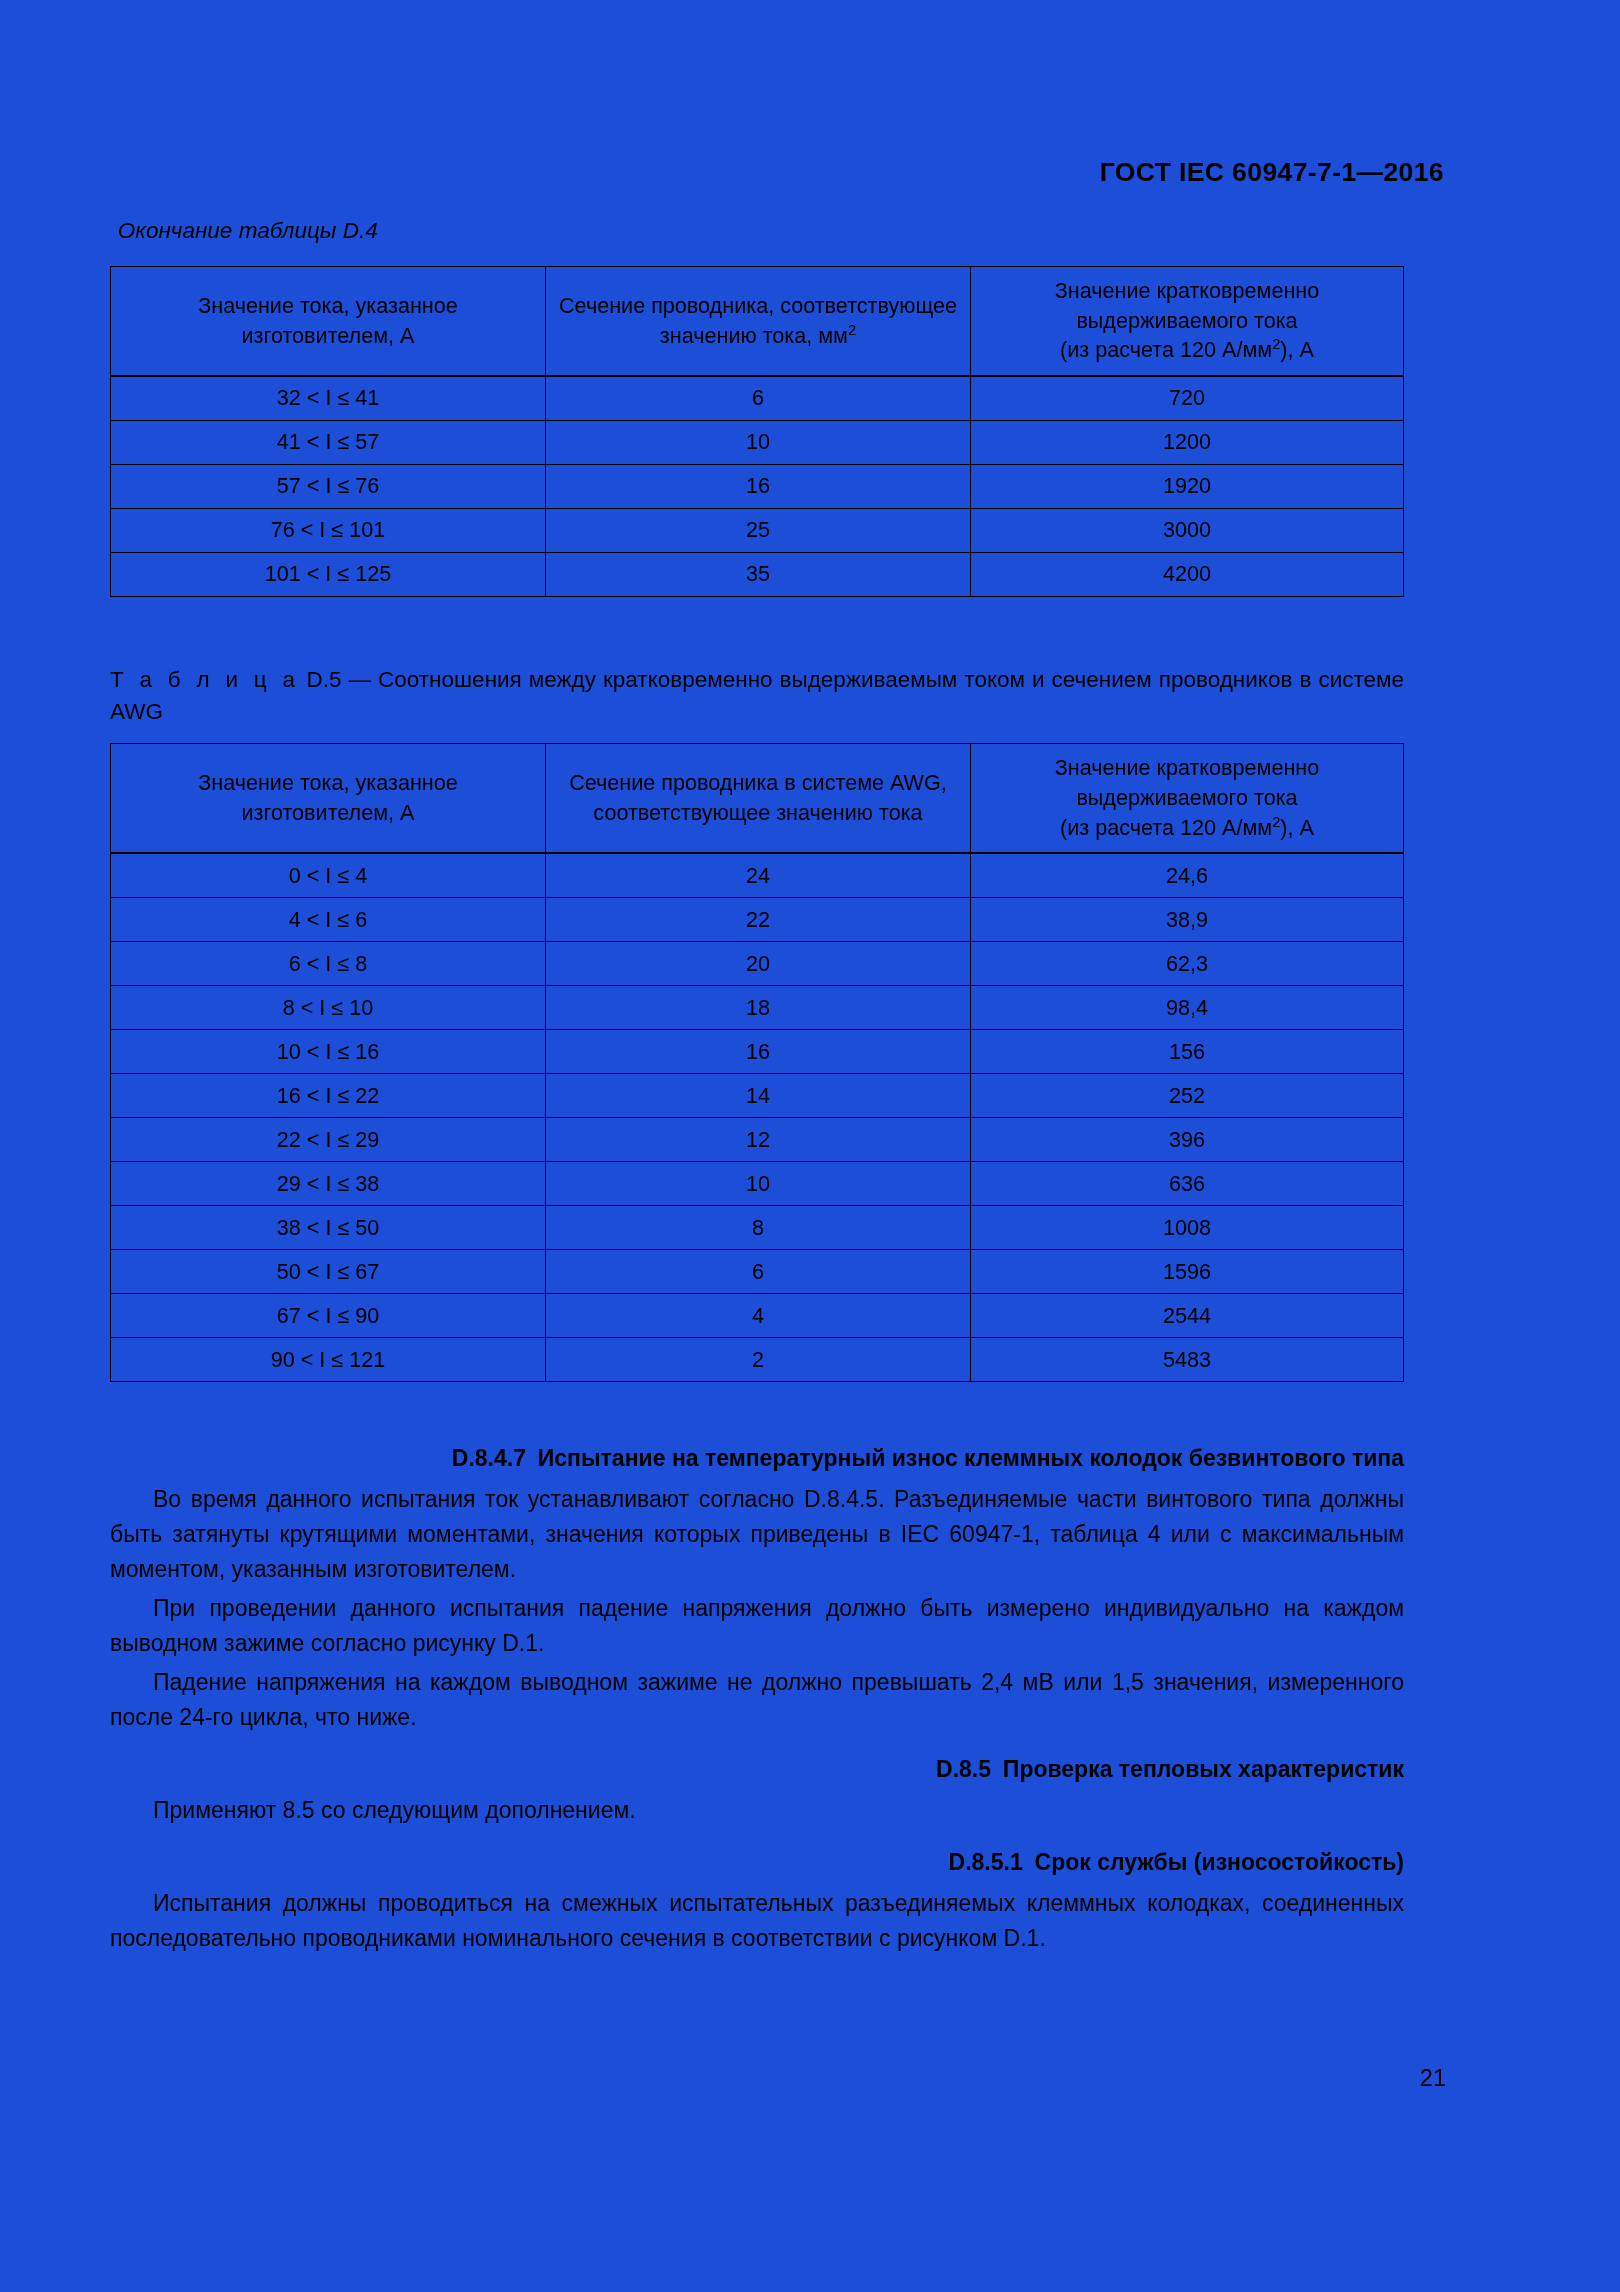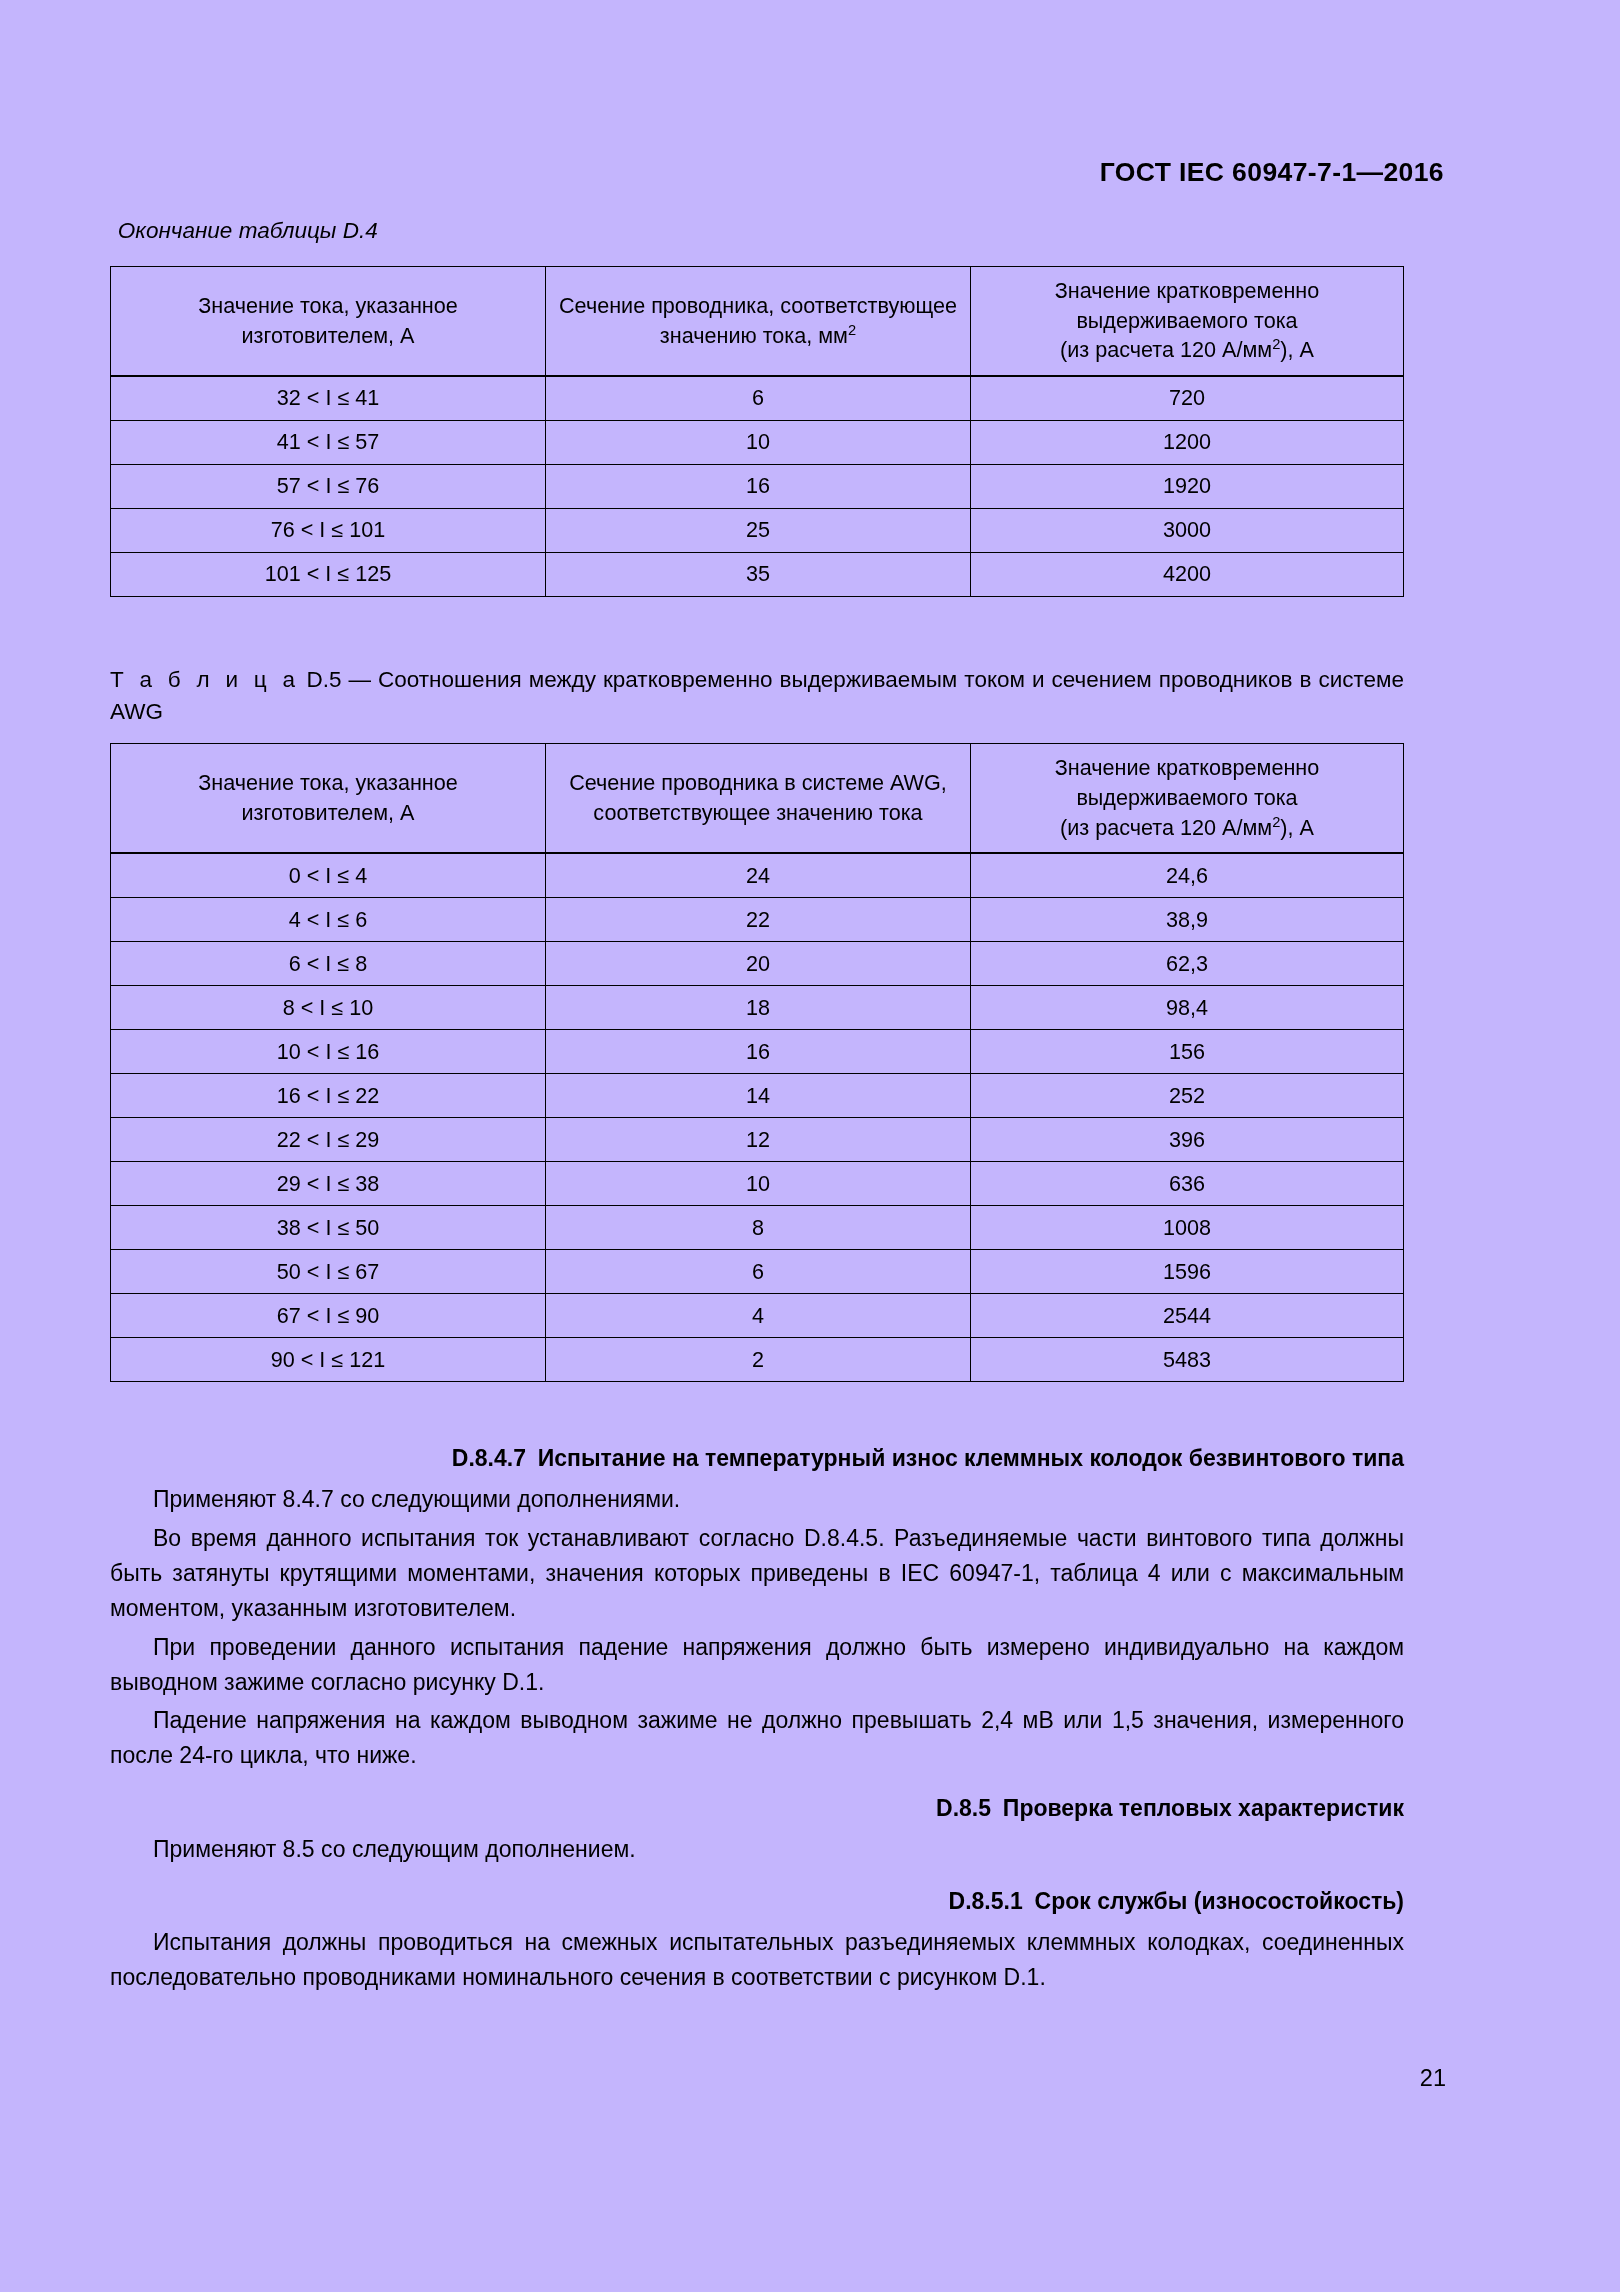--- a/index.html
+++ b/index.html
@@ -4,21 +4,21 @@
 <style>
   html, body {
     margin: 0;
     padding: 0;
     background: #ffffff;
   }
   .page {
     position: relative;
     width: 1620px;
     height: 2293px;
-    background: #c4b5fd;
+    background: #1d4ed8;
     font-family: "Liberation Sans", sans-serif;
     color: #000000;
     box-sizing: border-box;
     overflow: hidden;
   }
 
   
   .doc-header {
     position: absolute;
     top: 157px;
@@ -279,21 +279,20 @@
       </tbody>
     </table>
 
     <div class="gap-after-t2"></div>
 
     <div class="body-text">
 
       <h4>
         <span class="num">D.8.4.7</span><span>Испытание на температурный износ клеммных колодок безвинтового типа</span>
       </h4>
-      <p>Применяют 8.4.7 со следующими дополнениями.</p>
       <p>Во время данного испытания ток устанавливают согласно D.8.4.5. Разъединяемые части винтового типа должны быть затянуты крутящими моментами, значения которых приведены в IEC 60947-1, таблица 4 или с максимальным моментом, указанным изготовителем.</p>
       <p>При проведении данного испытания падение напряжения должно быть измерено индивидуально на каждом выводном зажиме согласно рисунку D.1.</p>
       <p>Падение напряжения на каждом выводном зажиме не должно превышать 2,4 мВ или 1,5 значения, измеренного после 24-го цикла, что ниже.</p>
 
       <div class="sec-space"></div>
 
       <h4>
         <span class="num">D.8.5</span><span>Проверка тепловых характеристик</span>
       </h4>
       <p>Применяют 8.5 со следующим дополнением.</p>

